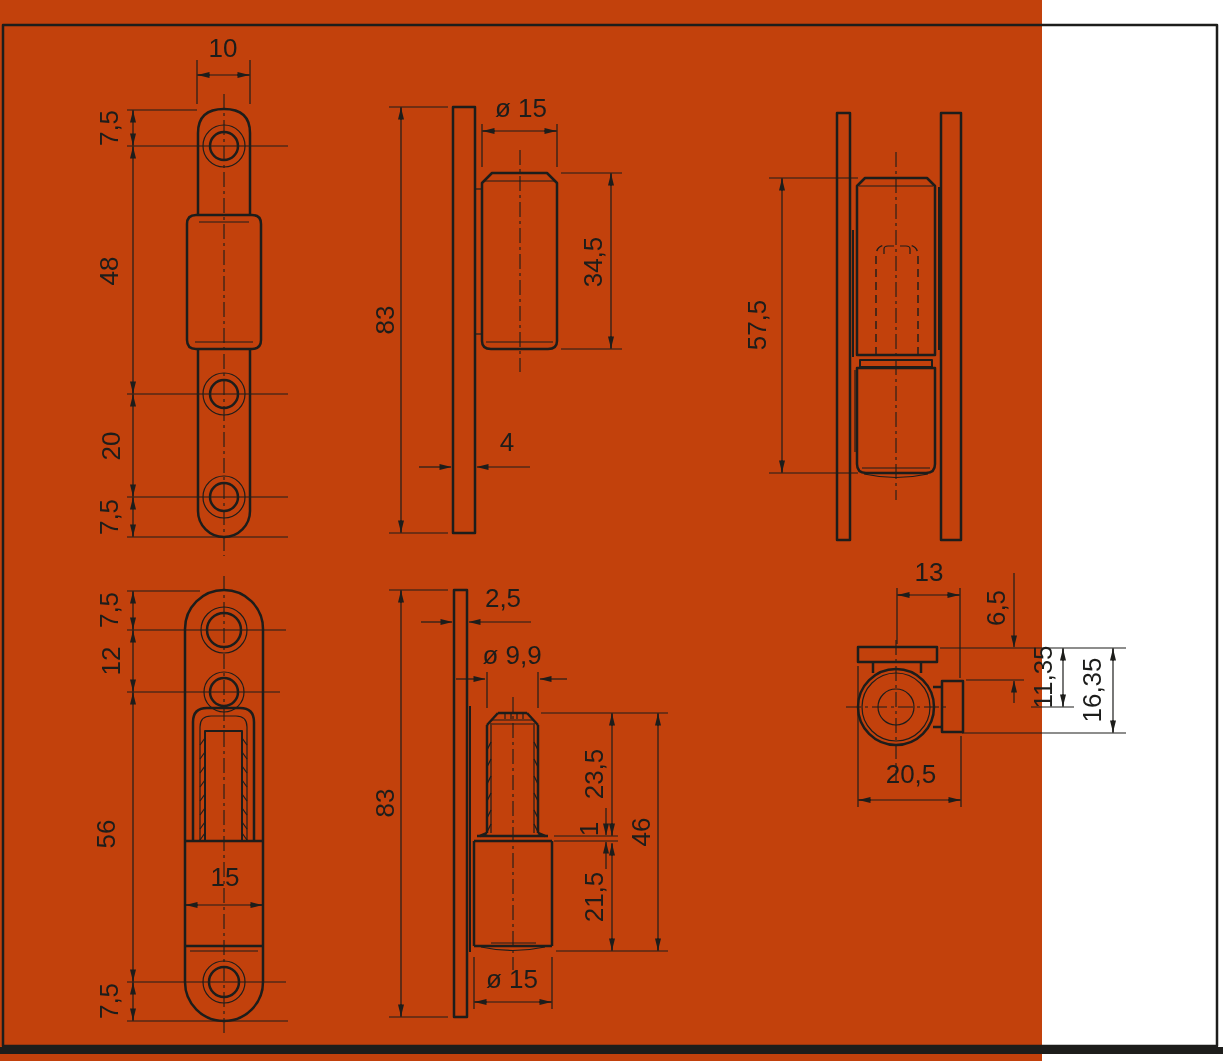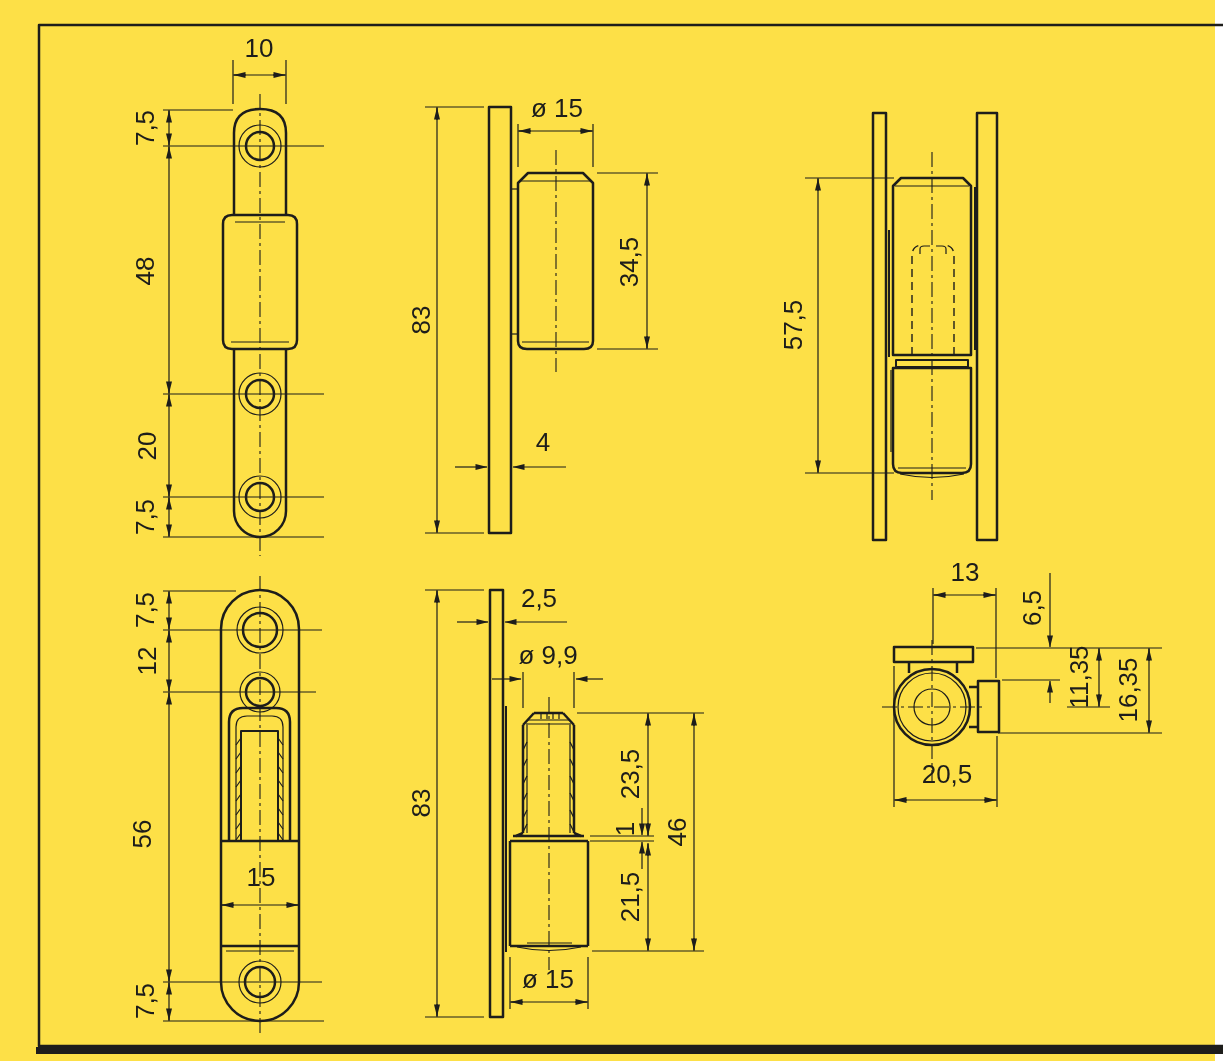--- a/index.html
+++ b/index.html
@@ -1,16 +1,16 @@
 <!DOCTYPE html>
 <html><head>
 <meta charset="utf-8">
 <style>
   html,body{margin:0;padding:0;background:#fff;}
-  .stage{position:relative;width:1179px;height:1061px;background:#fde047;padding-left:36px;}
+  .stage{position:relative;width:1042px;height:1061px;background:#c2410c;}
   svg{display:block;}
   .b {stroke:#1d1d1b;stroke-width:2.5;fill:none;stroke-linejoin:round;}
   .b2{stroke:#1d1d1b;stroke-width:2;fill:none;stroke-linejoin:round;}
   .t {stroke:#1d1d1b;stroke-width:1.2;fill:none;}
   .c {stroke:#1d1d1b;stroke-width:1.1;fill:none;stroke-dasharray:15 4 3 4;}
   .d {stroke:#1d1d1b;stroke-width:1.4;fill:none;stroke-dasharray:8 5;}
   .lbl{font:26px "Liberation Sans", sans-serif;fill:#1d1d1b;text-anchor:middle;}
 </style>
 </head>
 <body>

